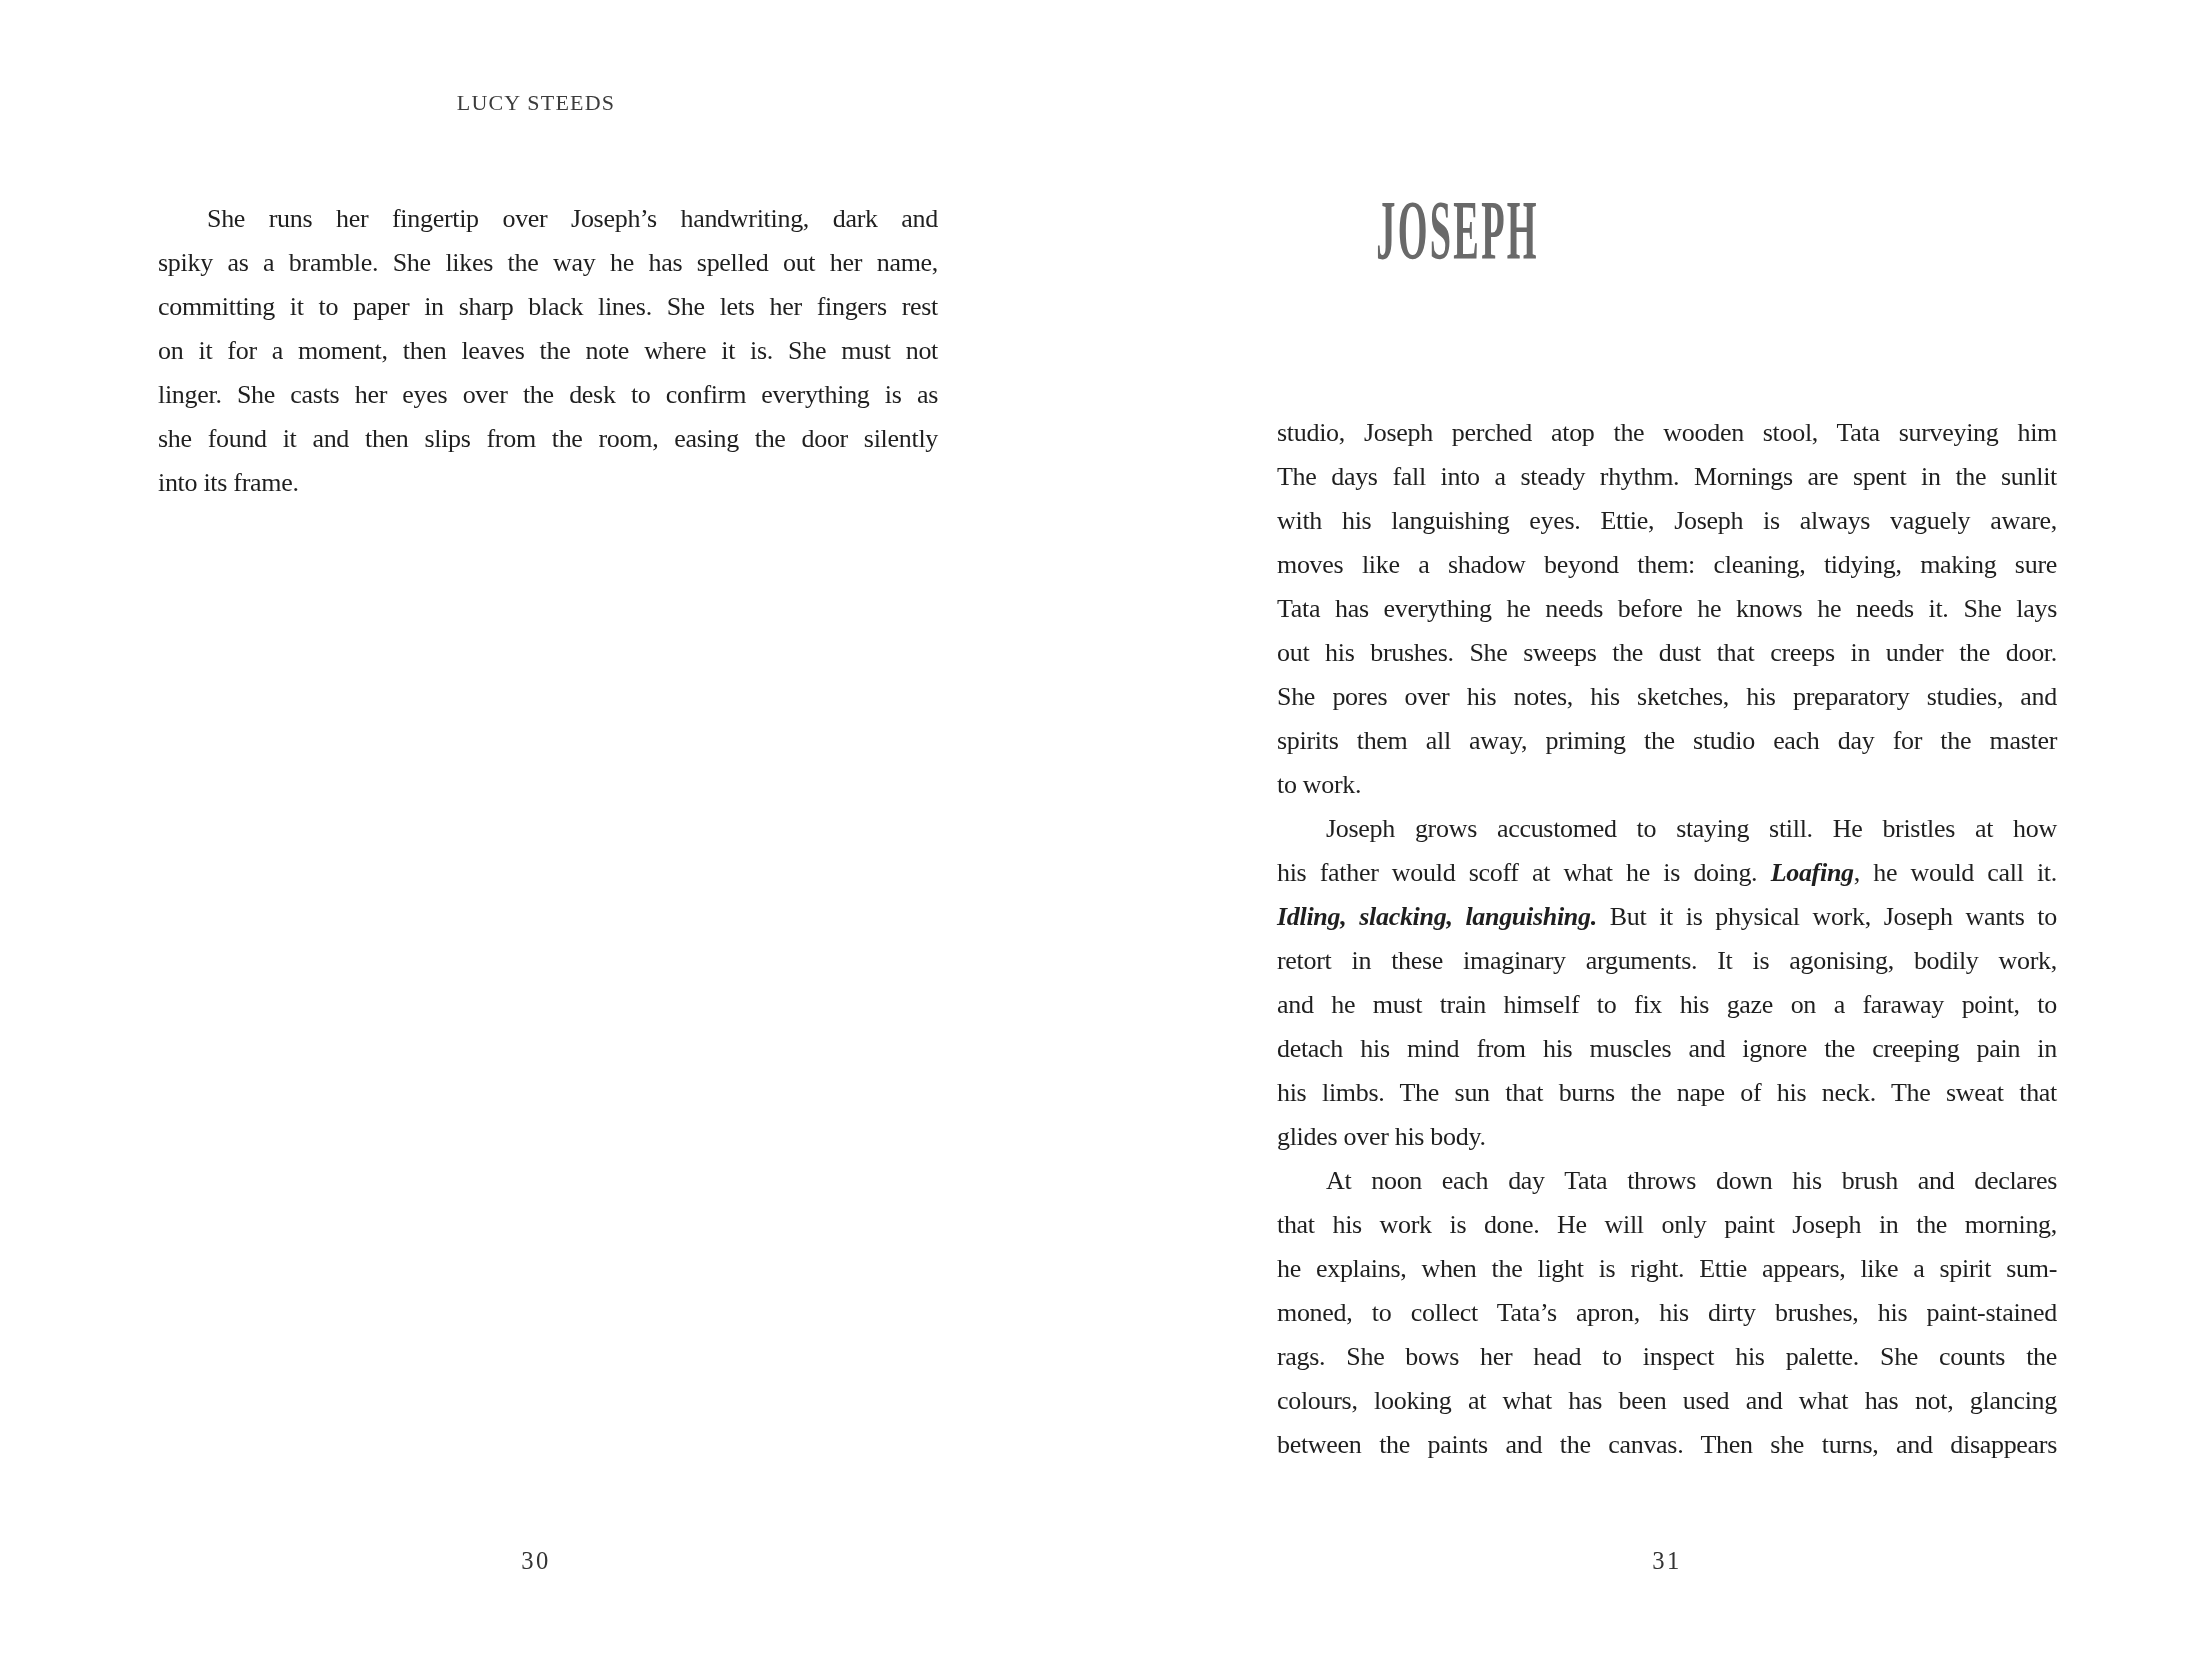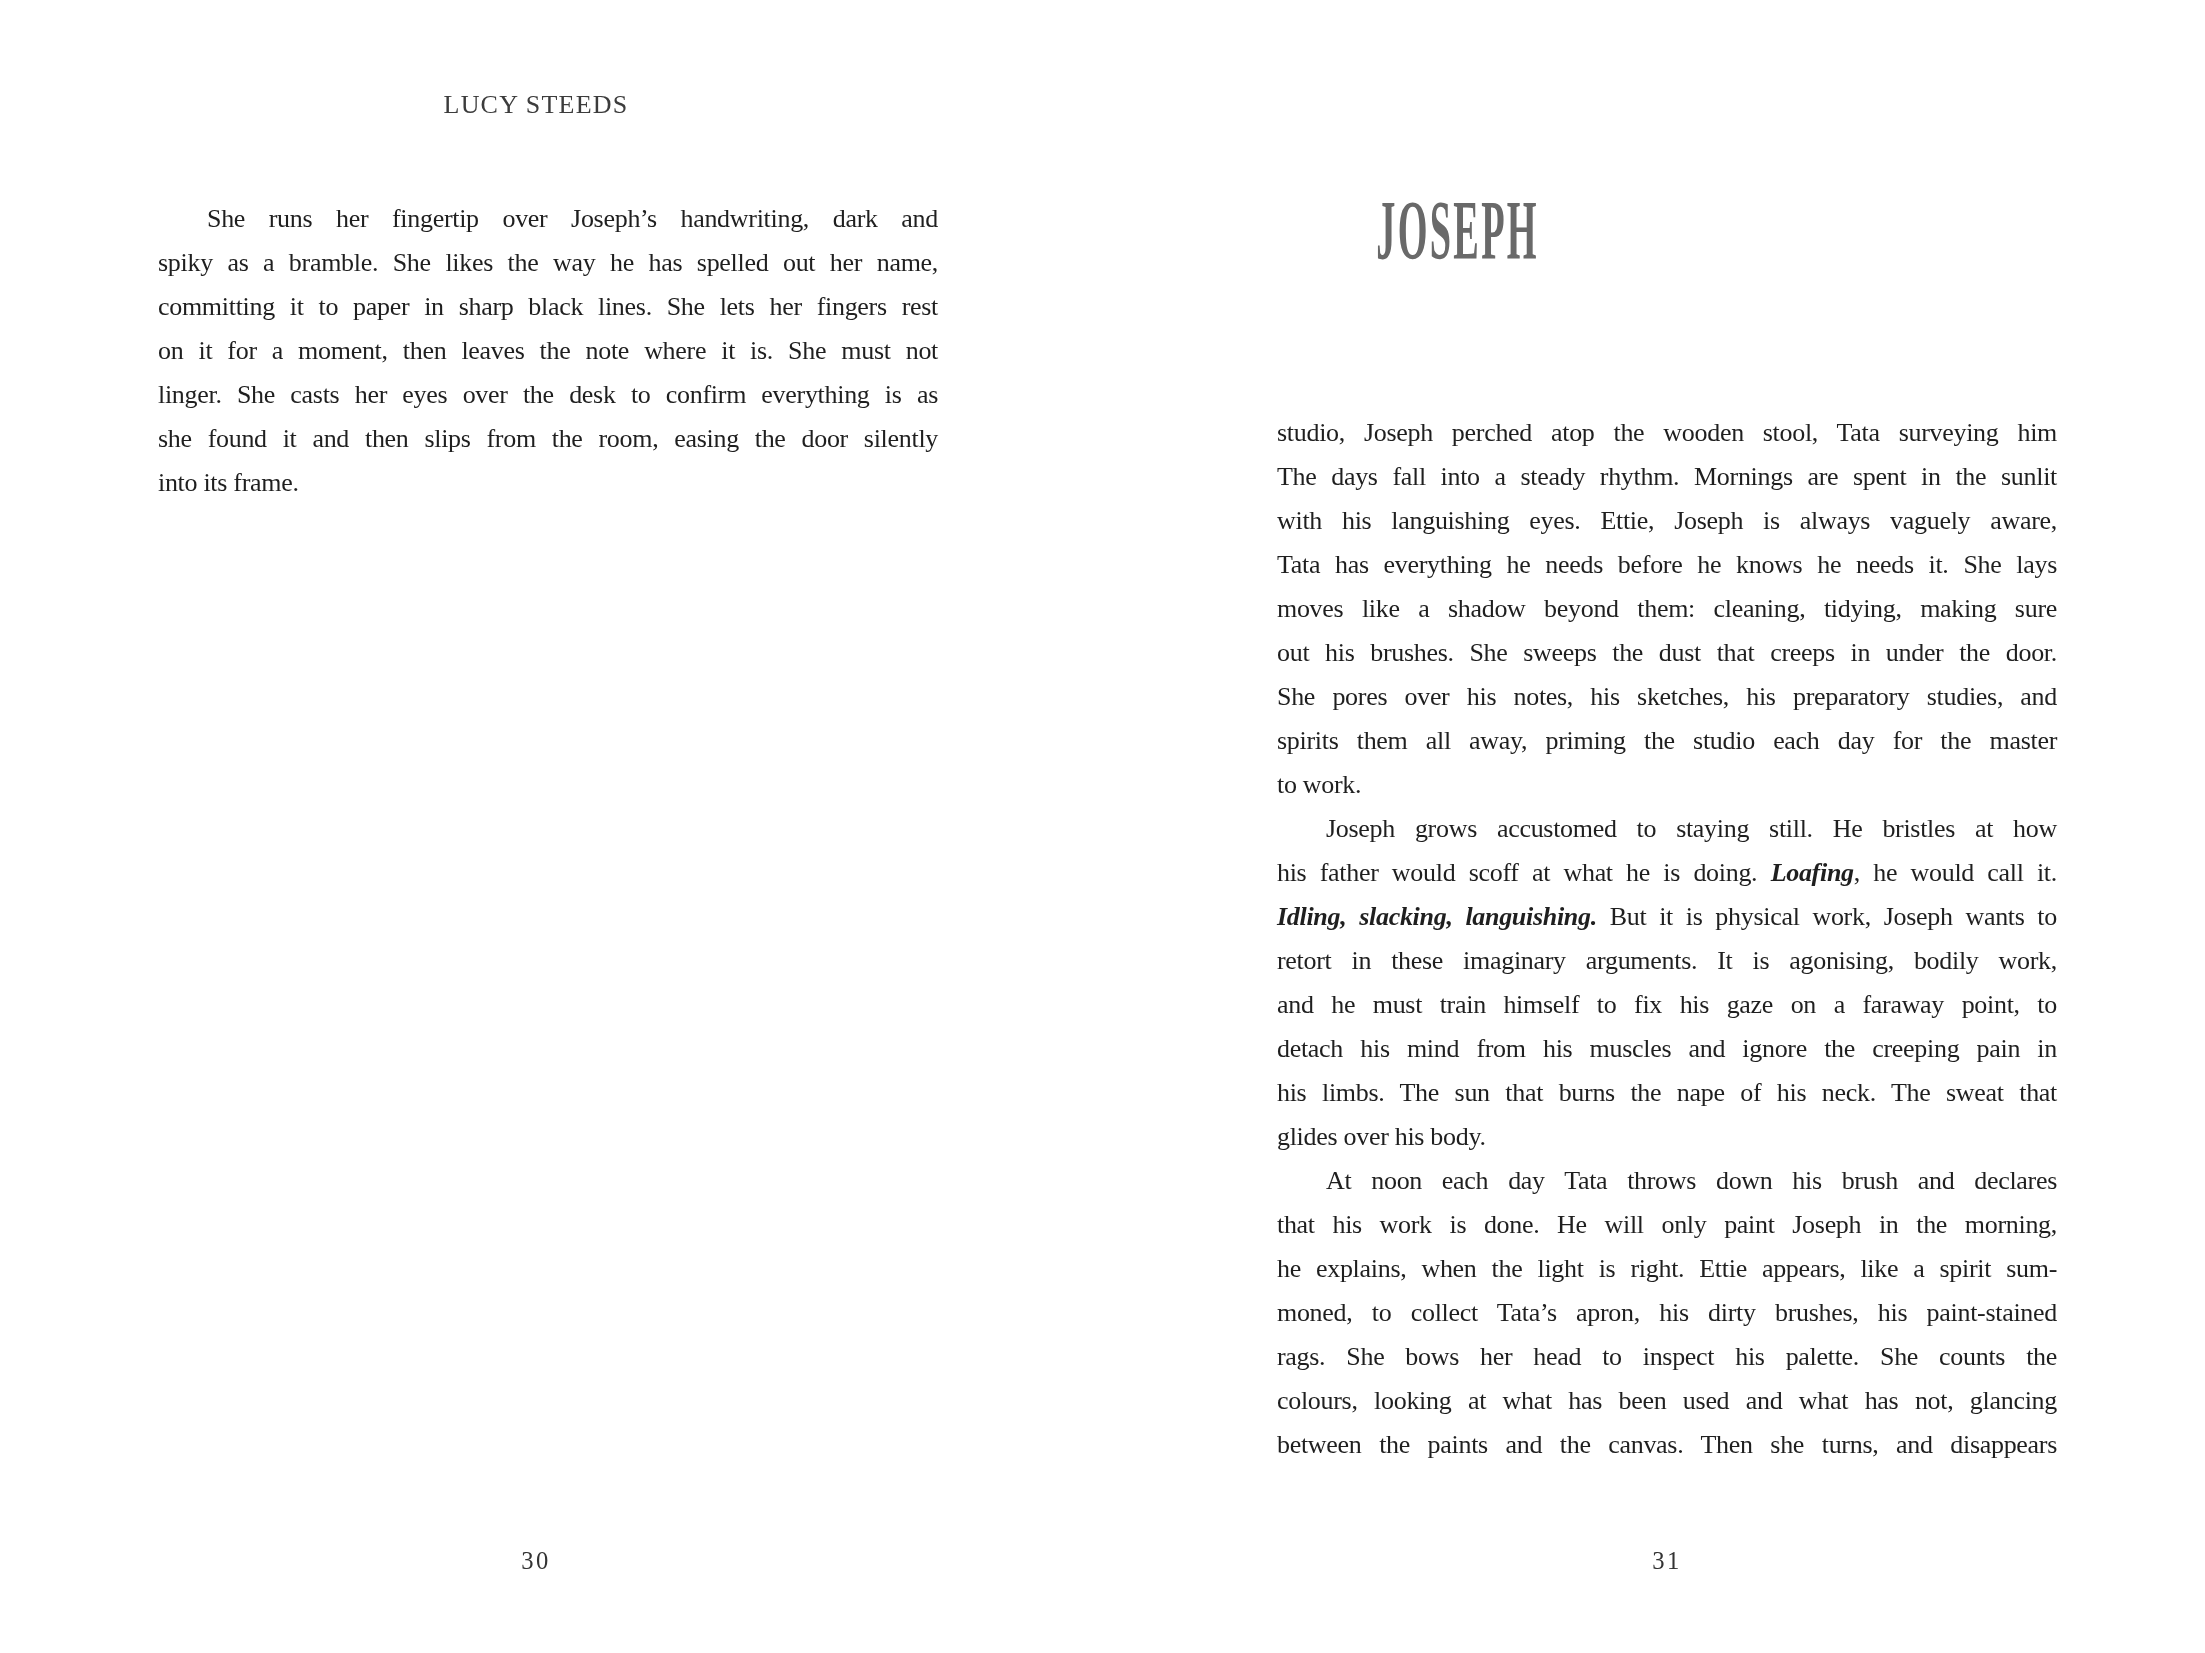--- a/index.html
+++ b/index.html
@@ -10,21 +10,21 @@
     overflow: hidden;
   }
   .spread { position: relative; width: 2205px; height: 1654px; }
   .page { position: absolute; top: 0; width: 1103px; height: 1654px; }
   .page.left  { left: 0; }
   .page.right { left: 1103px; }
 
   .running-header {
     position: absolute; top: 90px; left: 146px; width: 780px;
     text-align: center;
-    font-size: 26px; letter-spacing: 1.2px;
+    font-size: 22px; letter-spacing: 1.2px;
     color: var(--header-color, #3c3c3c);
   }
 
   .chapter-title {
     position: absolute; top: 188px; left: 174px; width: 780px;
     margin: 0; line-height: 85px;
     font-weight: normal;
   }
   .title-inner {
     display: inline-block;
@@ -77,22 +77,22 @@
       </div>
     <div class="page-number">30</div>
   </section>
 
   <section class="page right">
     <h1 class="chapter-title"><span class="title-inner">JOSEPH</span></h1>
     <div class="text-block right-text">
         <div class="line"><span>studio, Joseph perched atop the wooden stool, Tata surveying him</span></div>
         <div class="line"><span>The days fall into a steady rhythm. Mornings are spent in the sunlit</span></div>
         <div class="line"><span>with his languishing eyes. Ettie, Joseph is always vaguely aware,</span></div>
+        <div class="line"><span>moves like a shadow beyond them: cleaning, tidying, making sure</span></div>
         <div class="line"><span>Tata has everything he needs before he knows he needs it. She lays</span></div>
-        <div class="line"><span>moves like a shadow beyond them: cleaning, tidying, making sure</span></div>
         <div class="line"><span>out his brushes. She sweeps the dust that creeps in under the door.</span></div>
         <div class="line"><span>She pores over his notes, his sketches, his preparatory studies, and</span></div>
         <div class="line"><span>spirits them all away, priming the studio each day for the master</span></div>
         <div class="line last"><span>to work.</span></div>
         <div class="line indent"><span>Joseph grows accustomed to staying still. He bristles at how</span></div>
         <div class="line"><span>his father would scoff at what he is doing. </span><em>Loafing</em><span>, he would call it.</span></div>
         <div class="line"><em>Idling, slacking, languishing.</em><span> But it is physical work, Joseph wants to</span></div>
         <div class="line"><span>retort in these imaginary arguments. It is agonising, bodily work,</span></div>
         <div class="line"><span>and he must train himself to fix his gaze on a faraway point, to</span></div>
         <div class="line"><span>detach his mind from his muscles and ignore the creeping pain in</span></div>

